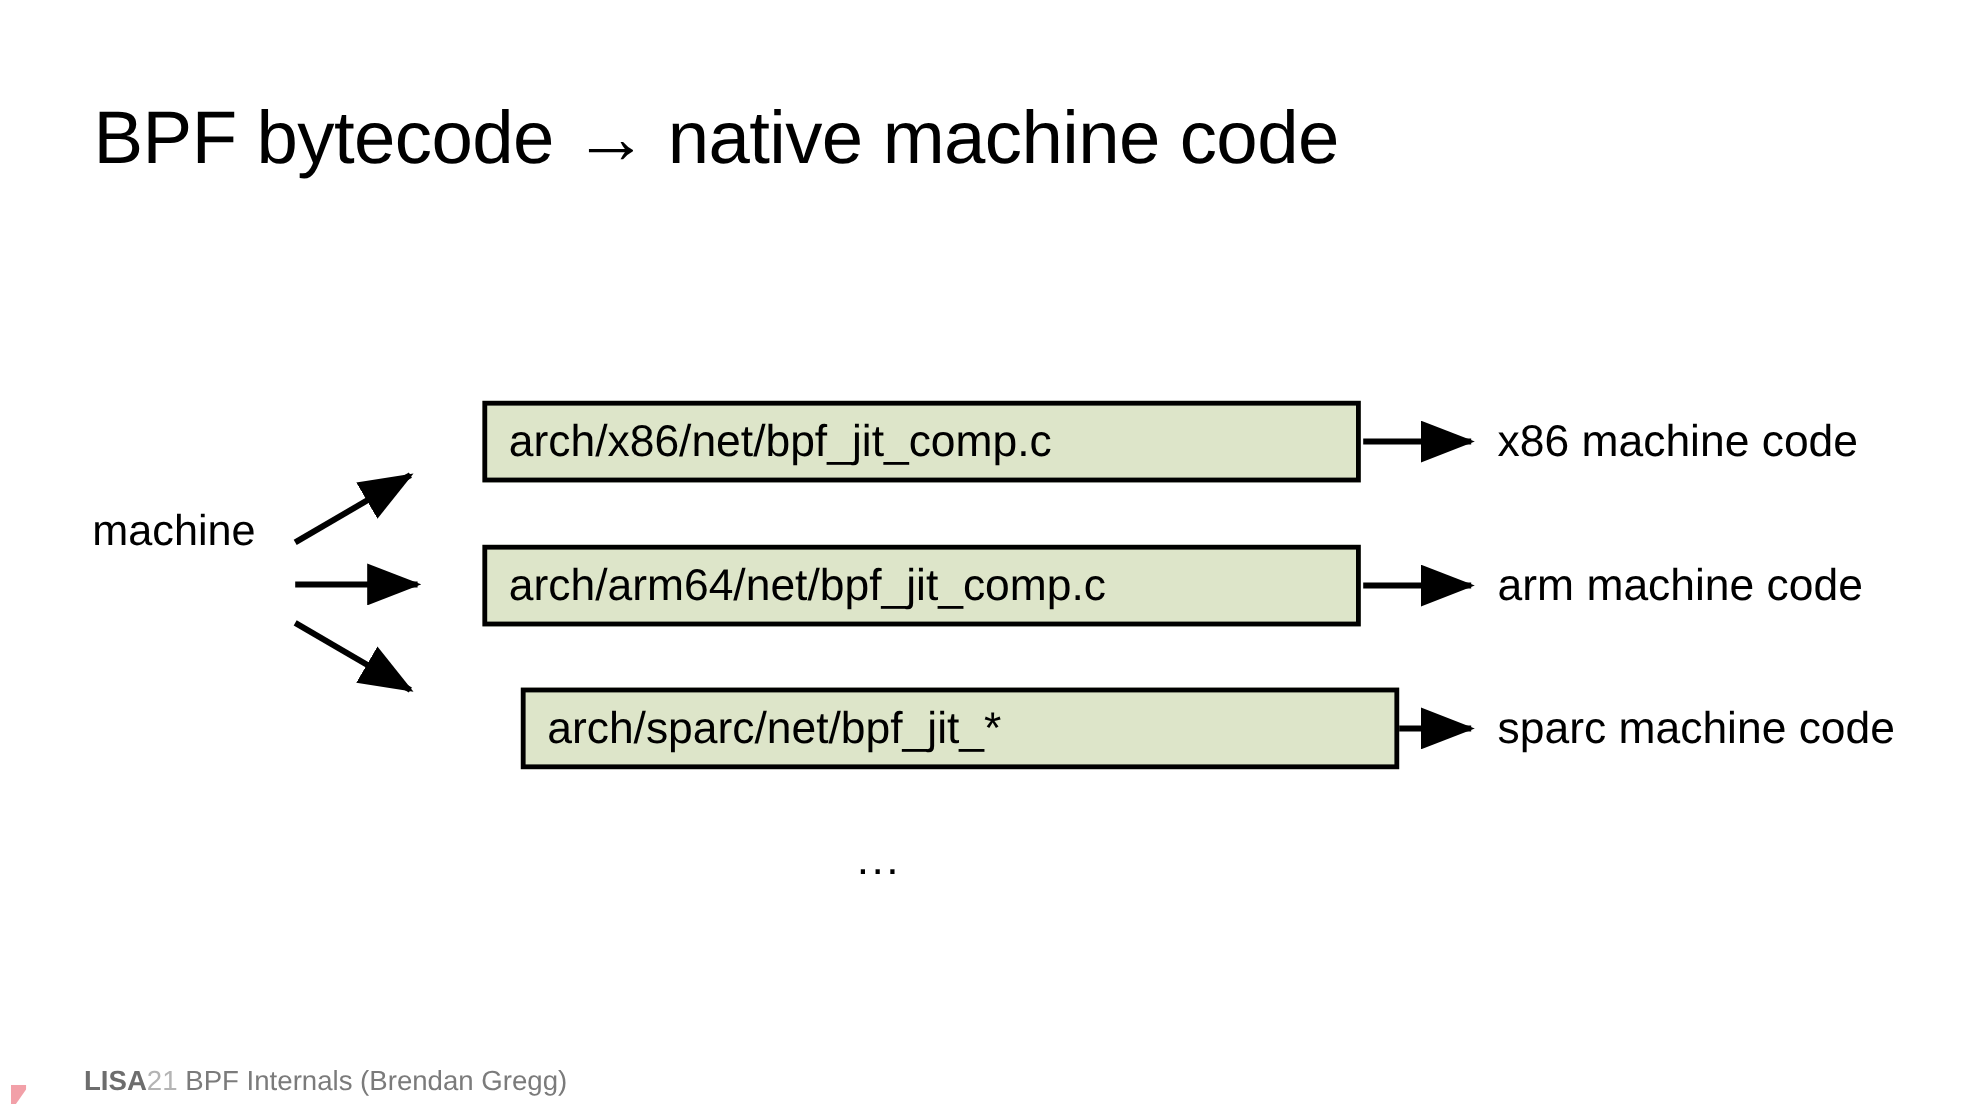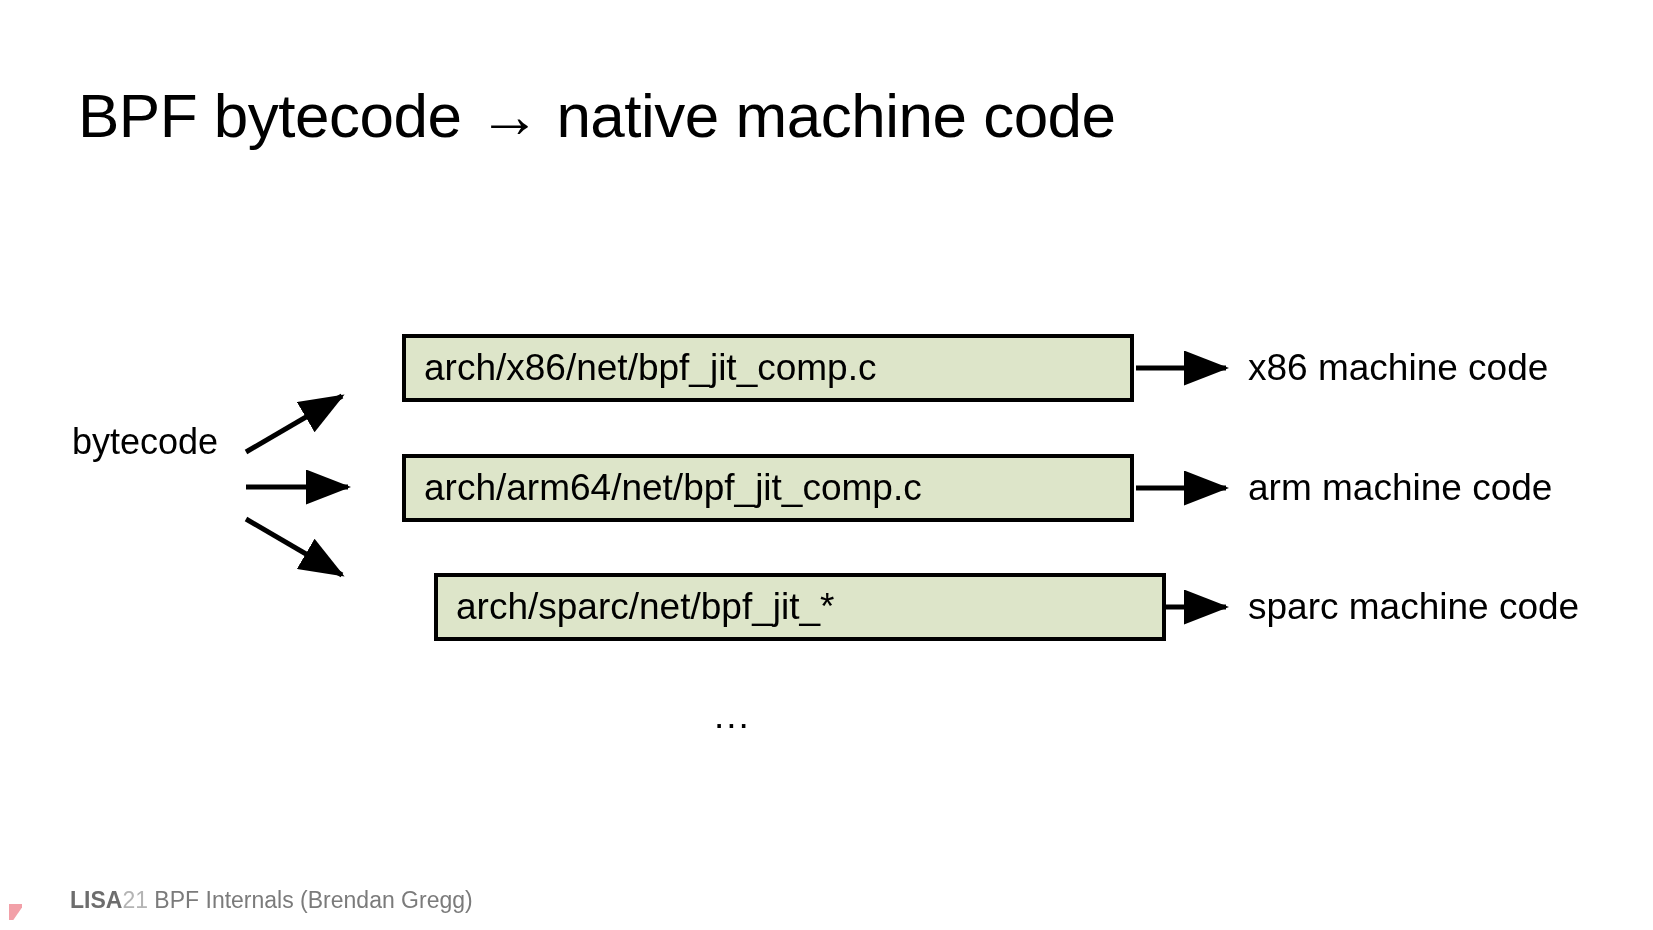--- a/index.html
+++ b/index.html
@@ -159,21 +159,21 @@
 </head>
 <body>
 
 <div id="slide">
 
   <div id="slide-title">BPF bytecode → native machine code</div>
 
   <div id="diagram">
 
     <div id="source-label">
-      <div>bytecode</div>
+      <div>machine</div>
     </div>
 
     <svg id="arrow-layer" width="1653" height="930" viewBox="0 0 1653 930" xmlns="http://www.w3.org/2000/svg">
       <defs>
         <marker id="arrowhead" markerWidth="9" markerHeight="7" refX="8.4" refY="3.5" orient="auto" markerUnits="strokeWidth">
           <polygon points="0 0, 9 3.5, 0 7" fill="#000000"></polygon>
         </marker>
       </defs>
 
       <line x1="246" y1="452" x2="342" y2="396" stroke="#000000" stroke-width="5" marker-end="url(#arrowhead)"></line>

